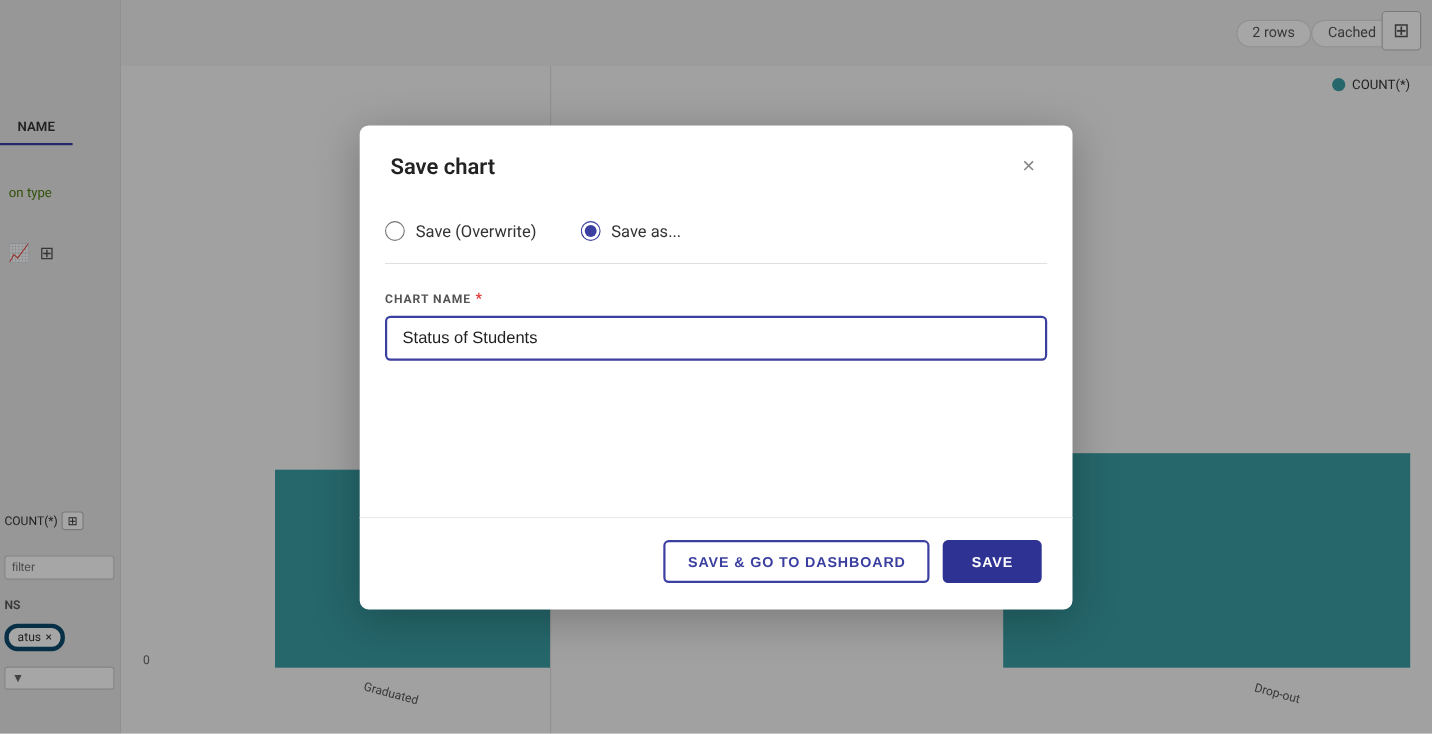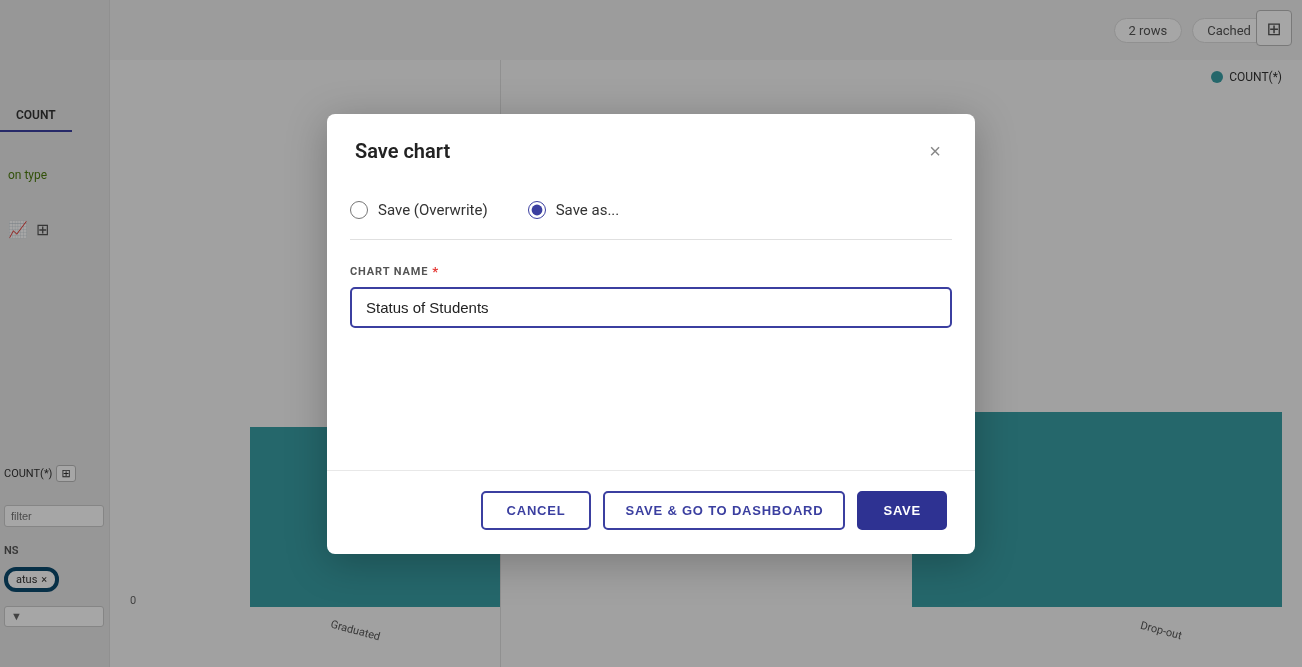--- a/index.html
+++ b/index.html
@@ -19,21 +19,21 @@
       background: #f0f0f0;
     }
 
     .top-bar {
       position: absolute;
       top: 0;
       right: 0;
       height: 60px;
       display: flex;
       align-items: center;
-      gap: 10px;
+      gap: 0;
       padding-right: 20px;
     }
 
     .rows-badge {
       background: #fff;
       border: 1px solid #ddd;
       border-radius: 20px;
       padding: 4px 14px;
       font-size: 13px;
       color: #555;
@@ -473,21 +473,21 @@
   <div class="rows-badge">2 rows</div>
   <div class="cached-badge">
     <span>Cached</span>
     <span class="cached-icon">↻</span>
   </div>
 </div>
 
 <div class="grid-icon-btn">⊞</div>
 
 <div class="left-sidebar">
-  <div class="sidebar-tab">COUNT</div>
+  <div class="sidebar-tab">NAME</div>
   <div class="sidebar-label">on type</div>
   <div class="chart-icons">
     <span class="chart-icon-item">📈</span>
     <span class="chart-icon-item">⊞</span>
   </div>
   <div class="count-label">
     <span>COUNT(*)</span>
     <span class="count-badge">⊞</span>
   </div>
   <div class="filter-area">
@@ -543,17 +543,16 @@
       <div class="field-label">
         <span>CHART NAME</span>
         <span class="required-star">*</span>
       </div>
       <input type="text" class="text-input" value="Status of Students" style="">
     </div>
 
   </div>
 
   <div class="modal-footer">
-    <button class="btn-cancel">CANCEL</button>
     <button class="btn-save-dashboard">SAVE &amp; GO TO DASHBOARD</button>
     <button class="btn-save">SAVE</button>
   </div>
 </div>
 
 </body></html>

